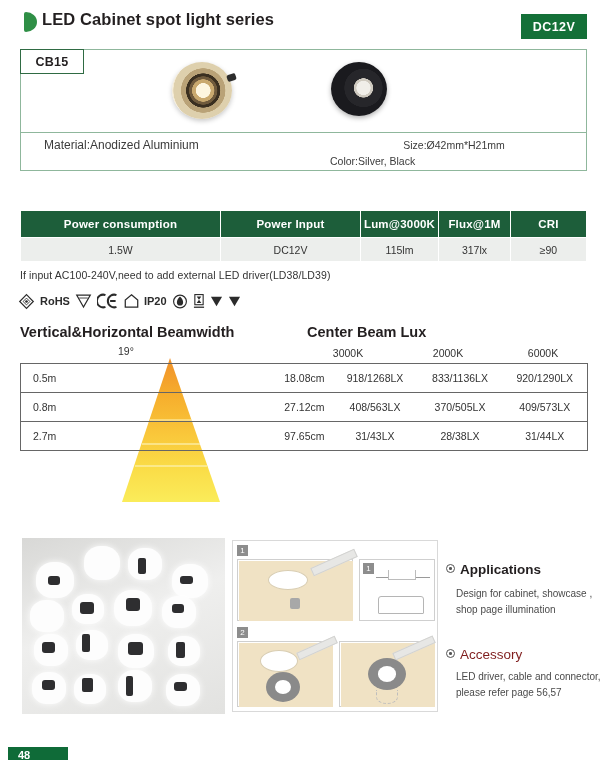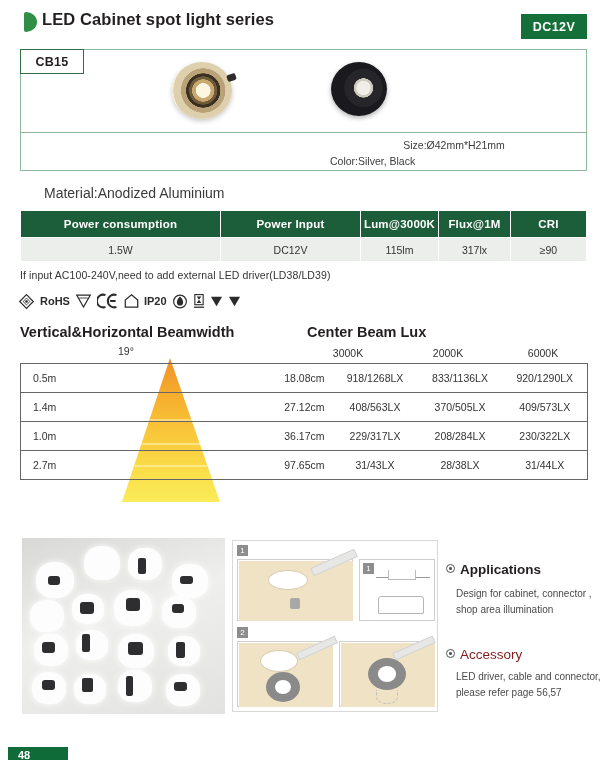--- a/index.html
+++ b/index.html
@@ -41,21 +41,21 @@
     position:absolute; left:20px; top:49px; width:64px; height:25px;
     border:1px solid #2f6b43; background:#fff;
     display:flex; align-items:center; justify-content:center;
     font-size:12.5px; font-weight:bold; color:#231f20; letter-spacing:.3px;
     z-index:3;
   }
   .prod-divider {
     position:absolute; left:21px; top:132px; width:565px; height:1px;
     background:#8fb79c;
   }
-  .info-left  { position:absolute; left:44px; top:137px; font-size:14px; line-height:16px; color:#3b3b3b;margin-top:48px; }
+  .info-left  { position:absolute; left:44px; top:137px; font-size:12px; line-height:16px; color:#3b3b3b; }
   .info-right { position:absolute; left:330px; top:137px; width:248px; font-size:10.5px; line-height:16px; color:#3b3b3b; }
   .info-right .r1 { text-align:center; }
   .cut-block { display:inline-block; width:11px; height:10px; background:#111; vertical-align:-1px; }
 
   
   .lamp-silver {
     position:absolute; left:172px; top:62px; width:60px; height:57px;
     border-radius:50%;
     background:
       radial-gradient(circle at 52% 50%, #fdf6e0 0 17%, #c9a96f 18% 26%, #6f5a3c 27% 33%, #3a2f20 34% 40%, #b9a277 41% 52%, #ded0ad 53% 70%, #f3ead5 71% 100%);
@@ -296,34 +296,26 @@
   <tbody>
   <tr>
     <td class="c-dist">0.5m</td>
     <td class="c-cone"></td>
     <td class="c-diam">18.08cm</td>
     <td class="c-lux">918/1268LX</td>
     <td class="c-lux">833/1136LX</td>
     <td class="c-lux">920/1290LX</td>
   </tr>
   <tr>
-    <td class="c-dist">1.4m</td>
+    <td class="c-dist">0.8m</td>
     <td class="c-cone"></td>
     <td class="c-diam">27.12cm</td>
     <td class="c-lux">408/563LX</td>
     <td class="c-lux">370/505LX</td>
     <td class="c-lux">409/573LX</td>
-  </tr>
-  <tr>
-    <td class="c-dist">1.0m</td>
-    <td class="c-cone"></td>
-    <td class="c-diam">36.17cm</td>
-    <td class="c-lux">229/317LX</td>
-    <td class="c-lux">208/284LX</td>
-    <td class="c-lux">230/322LX</td>
   </tr>
   <tr>
     <td class="c-dist">2.7m</td>
     <td class="c-cone"></td>
     <td class="c-diam">97.65cm</td>
     <td class="c-lux">31/43LX</td>
     <td class="c-lux">28/38LX</td>
     <td class="c-lux">31/44LX</td>
   </tr>
 </tbody>
@@ -389,20 +381,20 @@
     <div class="dg-surface" style="left:1px; top:1px; width:94px; height:64px;"></div>
     <div class="dg-rail" style="left:52px; top:2px; width:44px; height:8px; transform:rotate(-24deg);"></div>
     <div class="dg-lamp" style="left:28px; top:16px; width:38px; height:32px;"></div>
     <div style="position:absolute; left:36px; top:48px; width:22px; height:14px; border:1px dashed #bdbdbd; border-top:none; border-radius:0 0 50% 50%;"></div>
   </div>
 </div>
 
 <div class="app-head">
   <span class="bullet-ring"></span><span>Applications</span>
 </div>
-<div class="app-body">Design for cabinet, connector , shop area illumination</div>
+<div class="app-body">Design for cabinet, showcase , shop page illumination</div>
 
 <div class="acc-head">
   <span class="bullet-ring"></span><span>Accessory</span>
 </div>
 <div class="acc-body">LED driver, cable and connector, please refer page 56,57</div>
 
 <div class="page-bar">48</div>
 
 </body></html>

